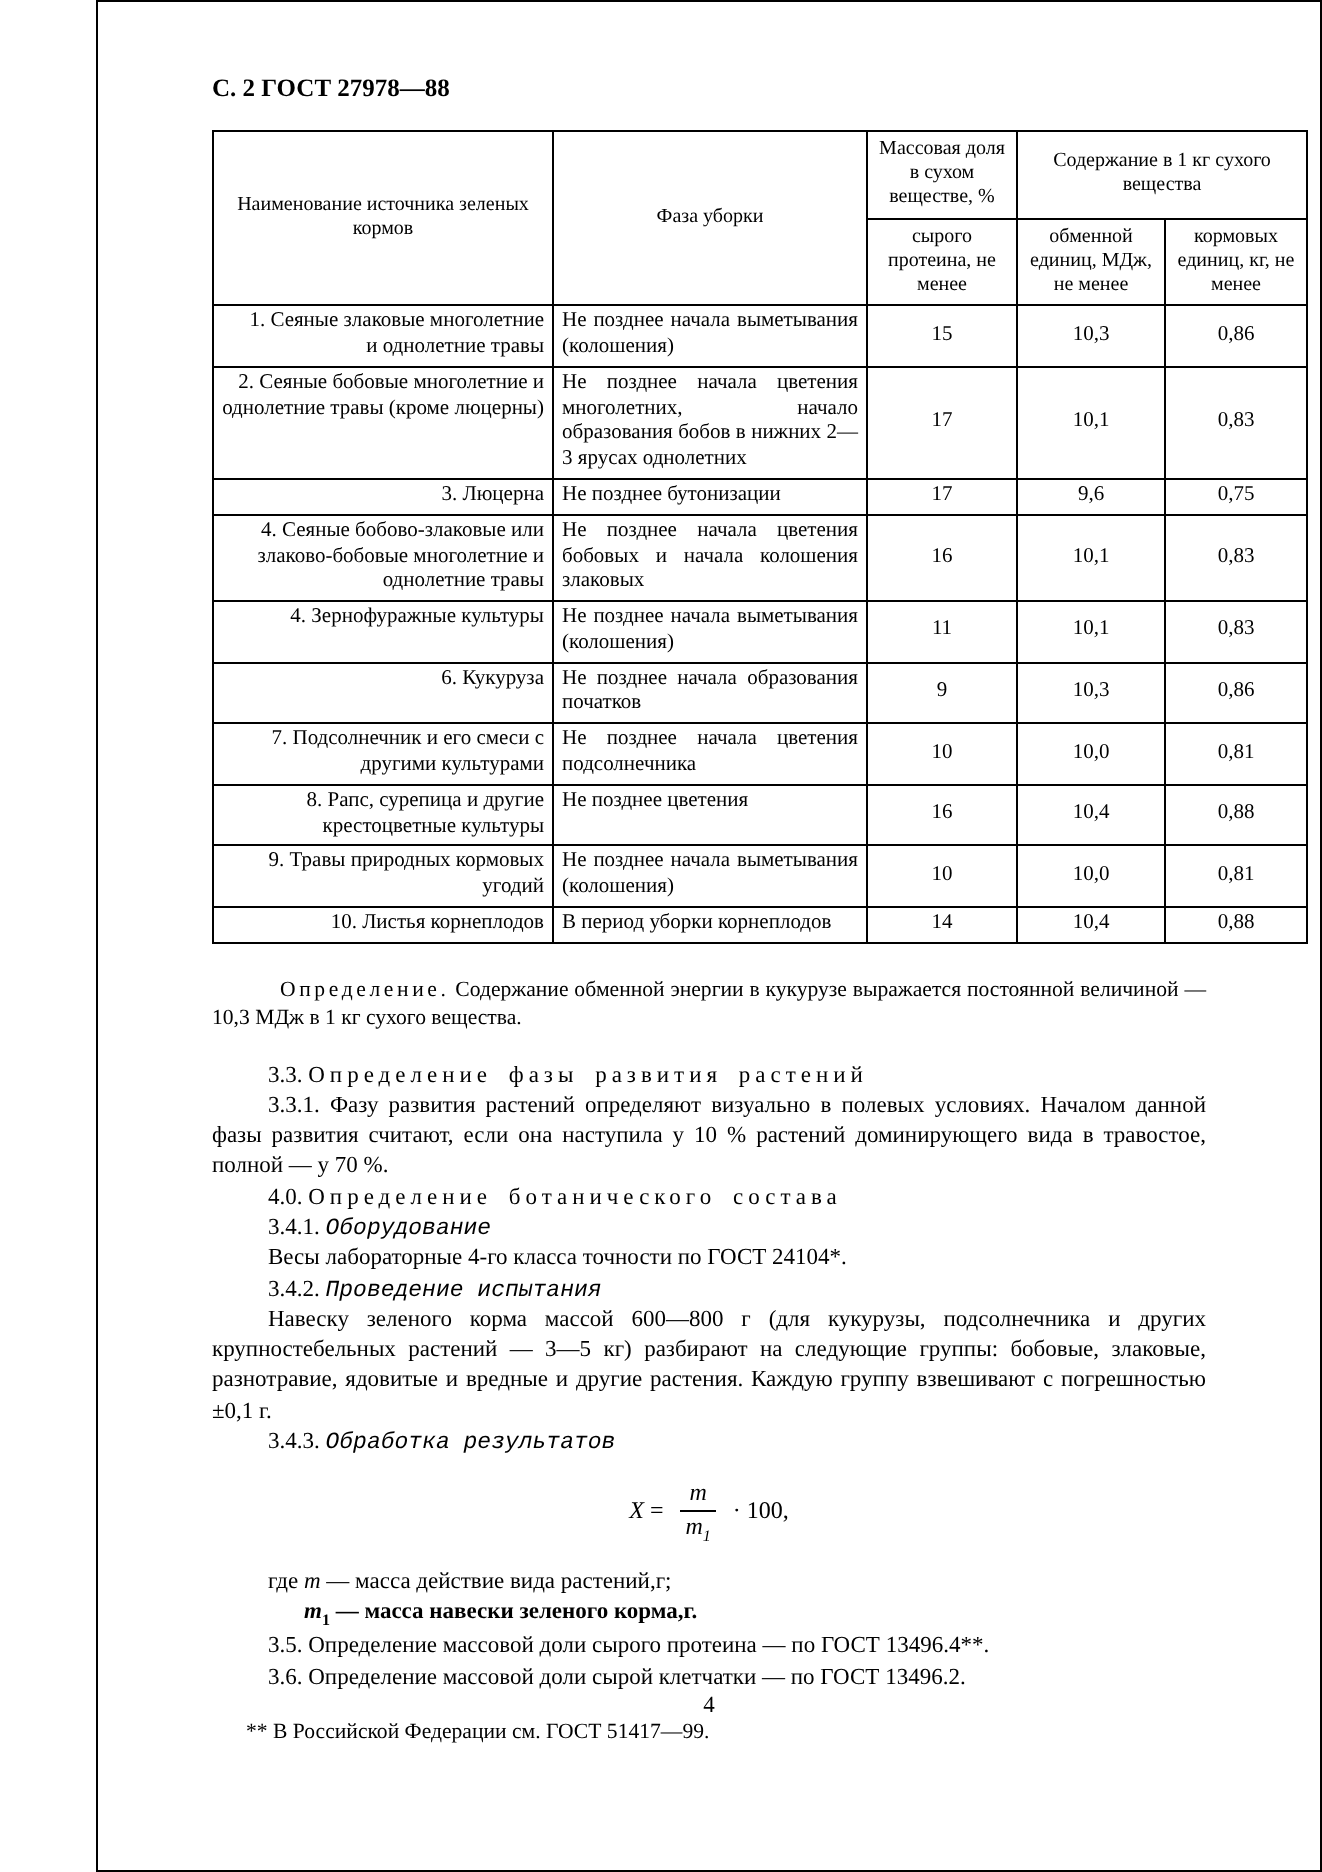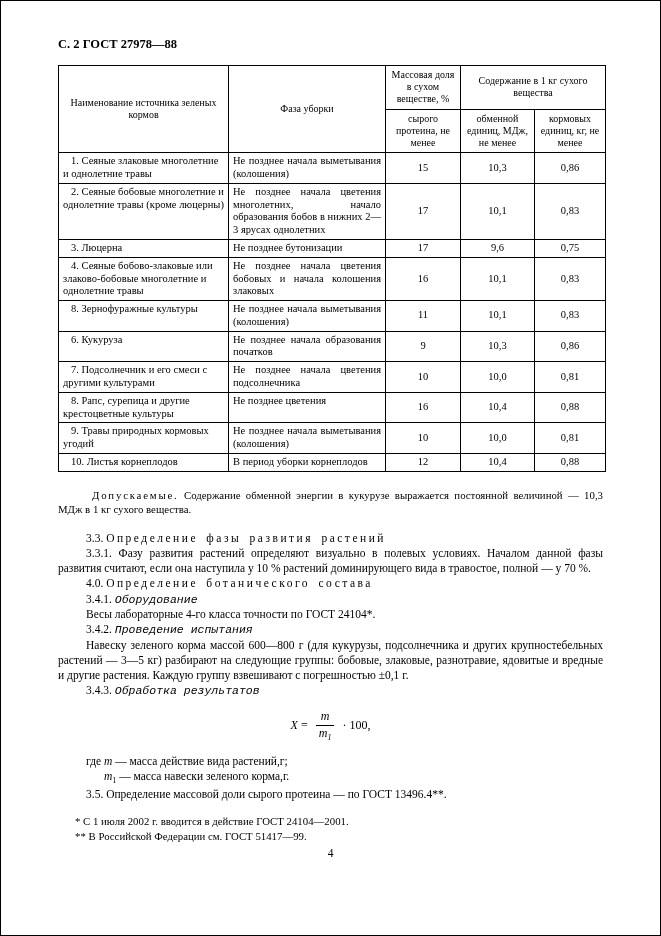--- a/index.html
+++ b/index.html
@@ -8,20 +8,21 @@
     width: 661px; height: 936px;
     font-family: "Liberation Serif", serif;
     color: #000;
     position: relative;
   }
   .page {
     position: absolute; inset: 0;
     border: 1px solid #000;
     background: #fff;
     padding: 36px 57px 0 57px;
+    margin-left: 48px;
   }
   .doc-header {
     font-weight: bold;
     font-size: 12.5px;
     margin-bottom: 13px;
   }
   table.main-table {
     border-collapse: collapse;
     width: 547px;
     font-size: 10.5px;
@@ -33,21 +34,21 @@
     padding: 2px 4px;
     vertical-align: top;
   }
   .main-table th {
     font-weight: normal;
     font-size: 10px;
     text-align: center;
     vertical-align: middle;
     padding: 3px 3px;
   }
-  .td-name { text-indent: 8px; }
+  .td-name { text-indent: 8px; text-align: right; }
   .td-phase { text-align: justify; }
   .td-num { text-align: center; vertical-align: middle !important; }
   .body-text { font-size: 11.5px; line-height: 1.33; }
   .para {
     text-indent: 28px;
     text-align: justify;
   }
   .note-para {
     font-size: 10.8px;
     text-indent: 34px;
@@ -67,21 +68,21 @@
   .fraction {
     display: inline-block;
     vertical-align: middle;
     text-align: center;
     margin: 0 5px;
   }
   .fraction .num { display: block; border-bottom: 1px solid #000; padding: 0 5px; }
   .fraction .den { display: block; }
   sub { font-size: 8px; }
   .where-line { text-indent: 28px; }
-  .where-line2 { text-indent: 46px; }
+  .where-line2 { text-indent: 46px; font-weight: bold; }
   .footnotes {
     margin-top: 12px;
     font-size: 10.8px;
     line-height: 1.35;
   }
   .footnote { text-indent: 17px; }
   .page-number {
     position: absolute;
     left: 0; right: 0;
     top: 846px;
@@ -144,21 +145,21 @@
 
     <tr>
       <td class="td-name">4. Сеяные бобово-злаковые или злаково-бобовые многолетние и однолетние травы</td>
       <td class="td-phase">Не позднее начала цветения бобовых и начала колошения злаковых</td>
       <td class="td-num">16</td>
       <td class="td-num">10,1</td>
       <td class="td-num">0,83</td>
     </tr>
 
     <tr>
-      <td class="td-name">8. Зернофуражные культуры</td>
+      <td class="td-name">4. Зернофуражные культуры</td>
       <td class="td-phase">Не позднее начала выметывания (колошения)</td>
       <td class="td-num">11</td>
       <td class="td-num">10,1</td>
       <td class="td-num">0,83</td>
     </tr>
 
     <tr>
       <td class="td-name">6. Кукуруза</td>
       <td class="td-phase">Не позднее начала образования початков</td>
       <td class="td-num">9</td>
@@ -186,29 +187,29 @@
       <td class="td-name">9. Травы природных кормовых угодий</td>
       <td class="td-phase">Не позднее начала выметывания (колошения)</td>
       <td class="td-num">10</td>
       <td class="td-num">10,0</td>
       <td class="td-num">0,81</td>
     </tr>
 
     <tr>
       <td class="td-name">10. Листья корнеплодов</td>
       <td class="td-phase">В период уборки корнеплодов</td>
-      <td class="td-num">12</td>
+      <td class="td-num">14</td>
       <td class="td-num">10,4</td>
       <td class="td-num">0,88</td>
     </tr>
   </tbody>
   </table>
 
   <div class="body-text">
-    <p class="note-para"><span class="note-label">Допускаемые.</span><span> Содержание обменной энергии в кукурузе выражается постоянной величиной — 10,3 МДж в 1 кг сухого вещества.</span></p>
+    <p class="note-para"><span class="note-label">Определение.</span><span> Содержание обменной энергии в кукурузе выражается постоянной величиной — 10,3 МДж в 1 кг сухого вещества.</span></p>
 
     <div class="mt-sections">
       <p class="para"><span>3.3.</span> <span class="spaced">Определение фазы развития растений</span></p>
       <p class="para">3.3.1. Фазу развития растений определяют визуально в полевых условиях. Началом данной фазы развития считают, если она наступила у 10 % растений доминирующего вида в травостое, полной — у 70 %.</p>
       <p class="para"><span>4.0.</span> <span class="spaced">Определение ботанического состава</span></p>
       <p class="para"><span>3.4.1.</span> <span class="italic">Оборудование</span></p>
       <p class="para">Весы лабораторные 4-го класса точности по ГОСТ 24104*.</p>
       <p class="para"><span>3.4.2.</span> <span class="italic">Проведение испытания</span></p>
       <p class="para">Навеску зеленого корма массой 600—800 г (для кукурузы, подсолнечника и других крупностебельных растений — 3—5 кг) разбирают на следующие группы: бобовые, злаковые, разнотравие, ядовитые и вредные и другие растения. Каждую группу взвешивают с погрешностью ±0,1 г.</p>
       <p class="para"><span>3.4.3.</span> <span class="italic">Обработка результатов</span></p>
@@ -221,21 +222,21 @@
         <span class="num f-var">m</span>
         <span class="den f-var"><span>m</span><sub>1</sub></span>
       </span>
       <span>· 100,</span>
     </div>
 
     <p class="where-line"><span>где </span><span class="f-var">m</span><span> — масса действие вида растений,г;</span></p>
     <p class="where-line where-line2"><span class="f-var">m</span><sub>1</sub><span> — масса навески зеленого корма,г.</span></p>
 
     <p class="para">3.5. Определение массовой доли сырого протеина — по ГОСТ 13496.4**.</p>
+    <p class="para">3.6. Определение массовой доли сырой клетчатки — по ГОСТ 13496.2.</p>
 
     <div class="footnotes">
-      <p class="footnote">* С 1 июля 2002 г. вводится в действие ГОСТ 24104—2001.</p>
       <p class="footnote">** В Российской Федерации см. ГОСТ 51417—99.</p>
     </div>
   </div>
 
   <div class="page-number">4</div>
 </div>
 
 </body></html>

